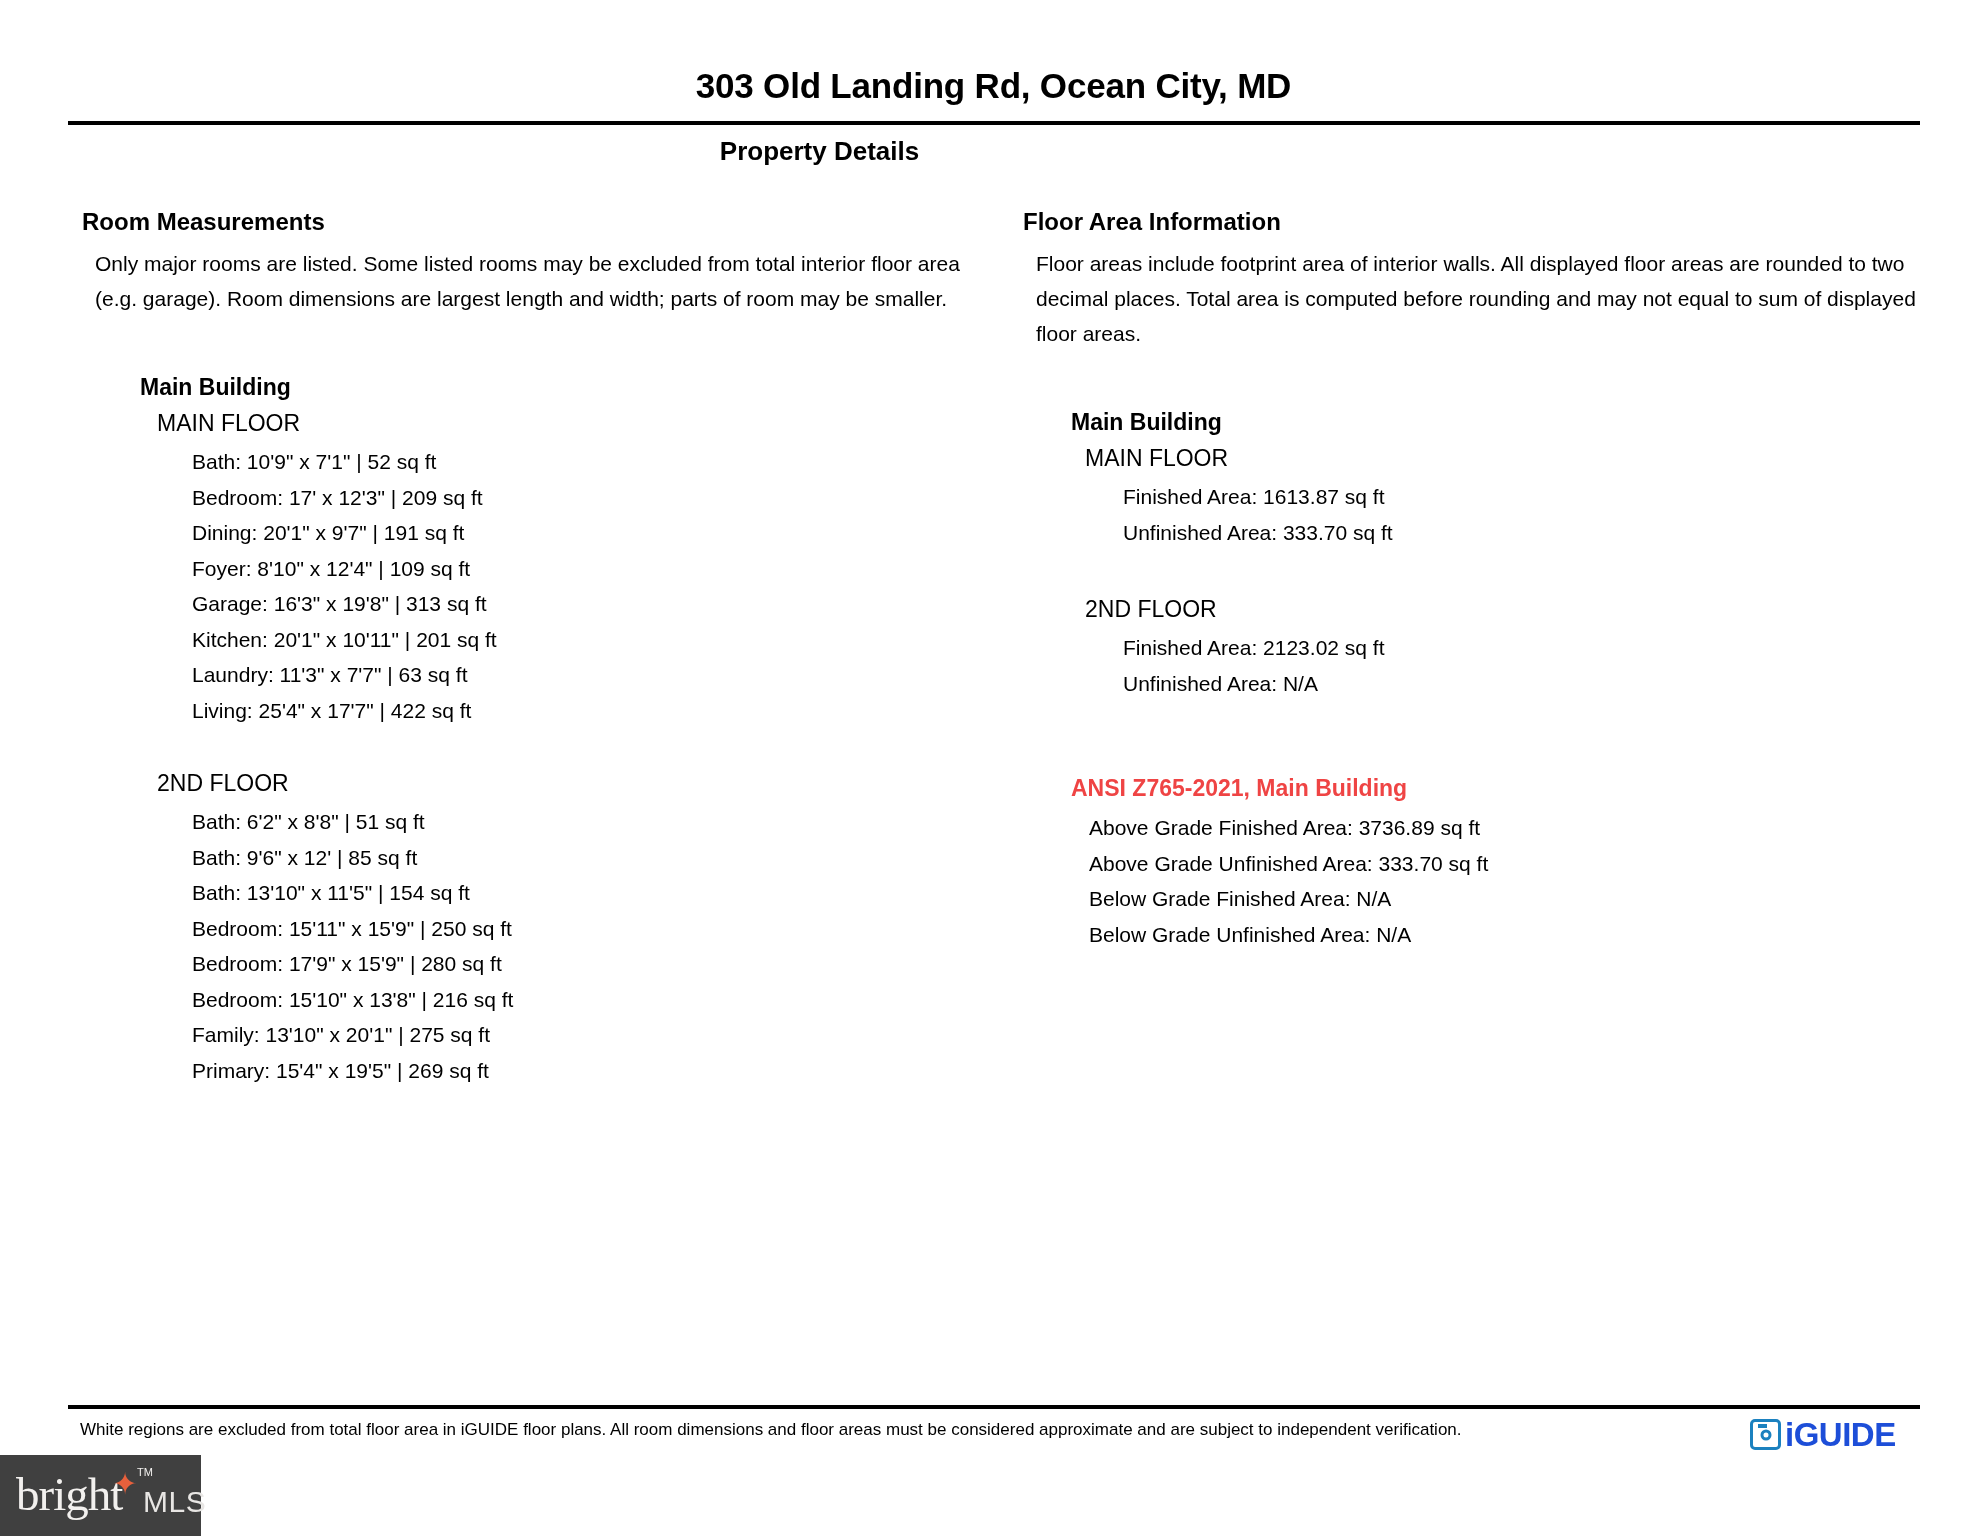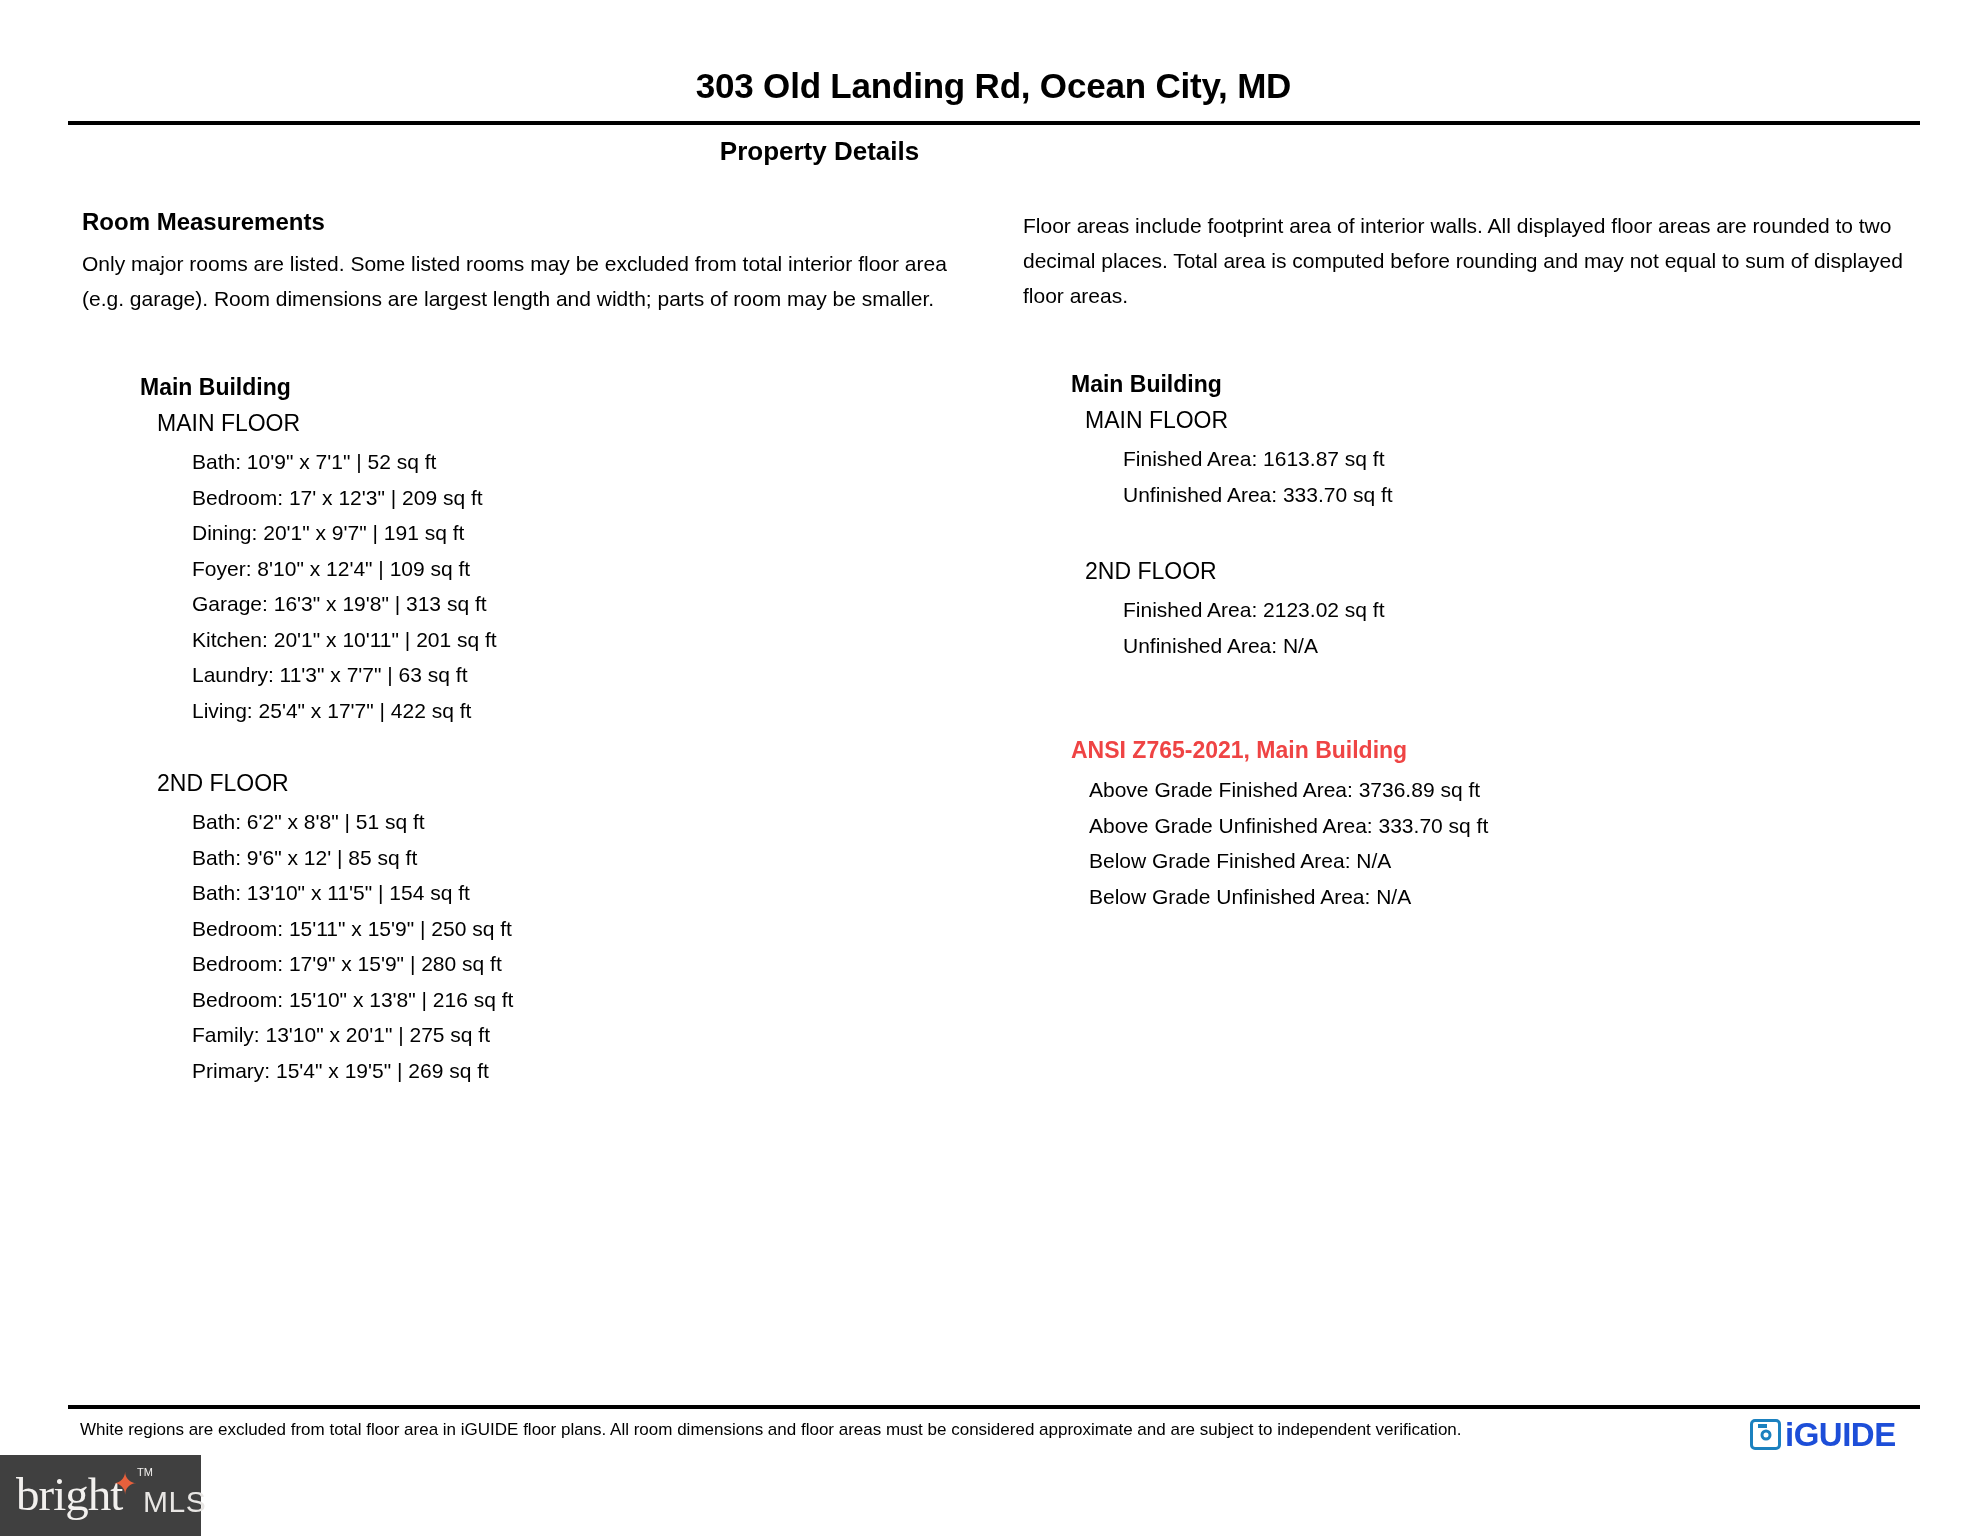--- a/index.html
+++ b/index.html
@@ -61,21 +61,21 @@
     font-weight: bold;
     margin: 0 0 10px 0;
     color: #000;
   }
   .section-intro {
     font-size: 21px;
     line-height: 35px;
     margin: 0;
     color: #000;
   }
-  .section-intro span { display: block; }
+  .section-intro span { display: block; margin-left: 13px; }
 
   
   .tree {
     margin-top: 58px;
   }
   .building-name {
     font-size: 23px;
     font-weight: bold;
     margin-left: 58px;
     color: #000;
@@ -272,20 +272,21 @@
         <div class="row-item">Bedroom: 17'9" x 15'9" | 280 sq ft</div>
         <div class="row-item">Bedroom: 15'10" x 13'8" | 216 sq ft</div>
         <div class="row-item">Family: 13'10" x 20'1" | 275 sq ft</div>
         <div class="row-item">Primary: 15'4" x 19'5" | 269 sq ft</div>
       </div>
     </div>
   </div>
 </div>
 
 <div class="col col-right">
+  <div class="section-heading">Floor Area Information</div>
   <p class="section-intro">
     <span>Floor areas include footprint area of interior walls. All displayed floor areas are rounded to two</span>
     <span>decimal places. Total area is computed before rounding and may not equal to sum of displayed</span>
     <span>floor areas.</span>
   </p>
 
   <div class="tree">
     <div class="building-name">Main Building</div>
 
     <div class="floor-group">

